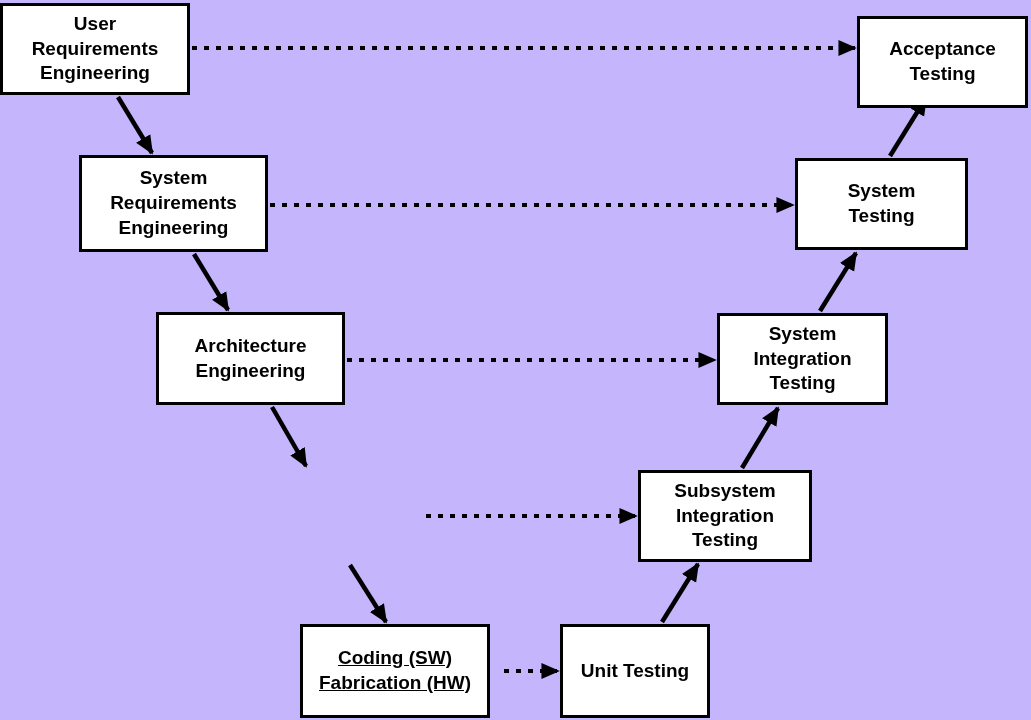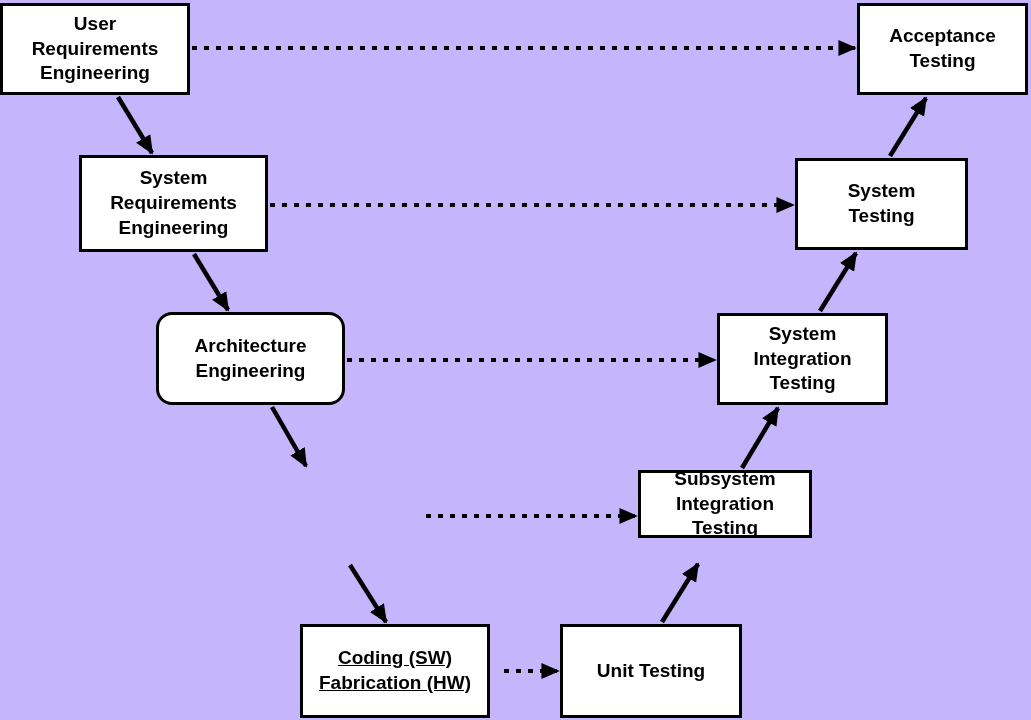--- a/index.html
+++ b/index.html
@@ -83,50 +83,50 @@
 Requirements
 Engineering</span>
   </div>
 
   <div class="node" style="left: 79px; top: 155px; width: 189px; height: 97px;">
     <span class="node-label">System
 Requirements
 Engineering</span>
   </div>
 
-  <div class="node" style="left: 156px; top: 312px; width: 189px; height: 93px; border-radius: 16px;">
+  <div class="node" style="left: 156px; top: 312px; width: 189px; height: 93px;">
     <span class="node-label">Architecture
 Engineering</span>
   </div>
 
 
   <div class="node" style="left: 300px; top: 624px; width: 190px; height: 94px; text-decoration: underline;">
     <span class="node-label">Coding (SW)
 Fabrication (HW)</span>
   </div>
 
-  <div class="node" style="left: 560px; top: 624px; width: 182px; height: 94px;">
+  <div class="node" style="left: 560px; top: 624px; width: 150px; height: 94px;">
     <span class="node-label">Unit Testing</span>
   </div>
 
-  <div class="node" style="left: 638px; top: 470px; width: 174px; height: 68px;">
+  <div class="node" style="left: 638px; top: 470px; width: 174px; height: 92px;">
     <span class="node-label">Subsystem
 Integration
 Testing</span>
   </div>
 
   <div class="node" style="left: 717px; top: 313px; width: 171px; height: 92px;">
     <span class="node-label">System
 Integration
 Testing</span>
   </div>
 
   <div class="node" style="left: 795px; top: 158px; width: 173px; height: 92px;">
     <span class="node-label">System
 Testing</span>
   </div>
 
-  <div class="node" style="left: 857px; top: 3px; width: 171px; height: 92px;">
+  <div class="node" style="left: 857px; top: 16px; width: 171px; height: 92px;">
     <span class="node-label">Acceptance
 Testing</span>
   </div>
 
 </div>
 
 </body></html>

